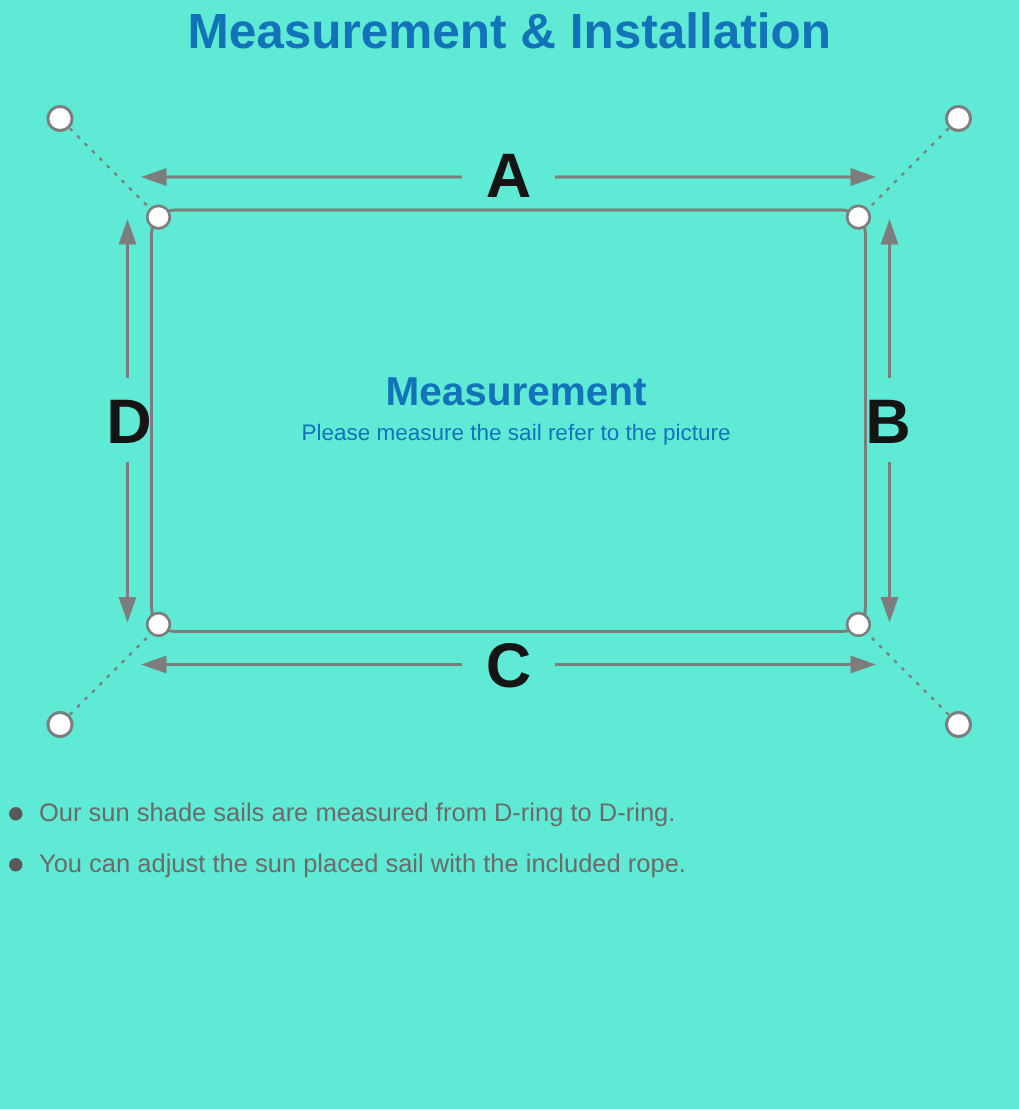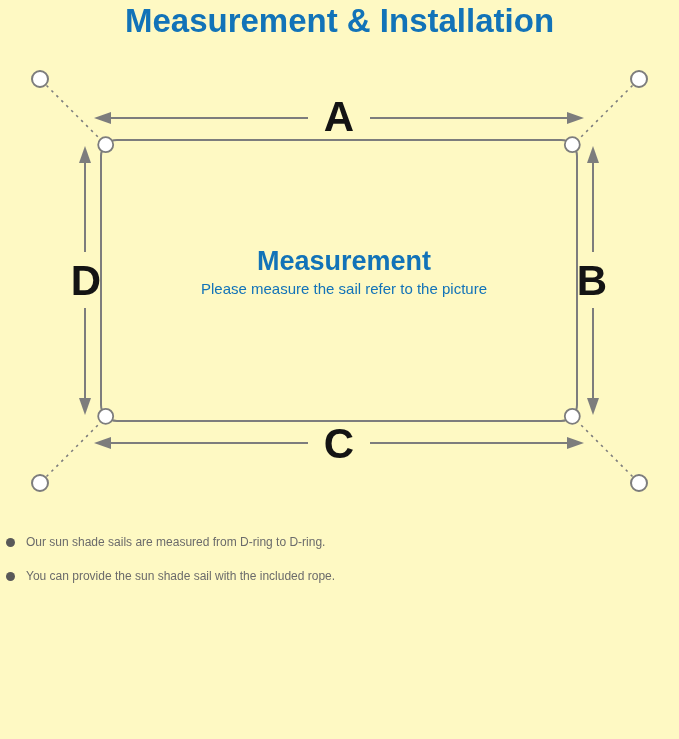--- a/index.html
+++ b/index.html
@@ -1,20 +1,20 @@
 <!DOCTYPE html>
 <html><head>
 <meta charset="utf-8">
 <style>
   html, body { margin: 0; padding: 0; background: #ffffff; }
   .page {
     position: relative;
     width: 679px;
     height: 739px;
-    background: #fef9c3;
+    background: #5eead4;
     overflow: hidden;
     font-family: "Liberation Sans", sans-serif;
   }
   .page-title {
     position: absolute;
     top: 2px; left: 0;
     width: 100%;
     text-align: center;
     font-size: 33px;
     font-weight: bold;
@@ -54,21 +54,21 @@
     position: absolute;
     top: 531px; left: 0;
     width: 679px;
     margin: 0; padding: 0;
     list-style: none;
   }
   .notes-list li {
     position: relative;
     padding: 0 6px 0 26px;
     margin: 0 0 12px 0;
-    font-size: 12px;
+    font-size: 17px;
     line-height: 22px;
     color: #6b6b6b;
   }
   .notes-list li::before {
     content: "";
     position: absolute;
     left: 6px; top: 6.5px;
     width: 9px; height: 9px;
     border-radius: 50%;
     background: #595959;
@@ -140,16 +140,16 @@
   <div class="dim-label" style="left:339px; top:117px;">A</div>
   <div class="dim-label" style="left:592px; top:281px;">B</div>
   <div class="dim-label" style="left:339px; top:444px;">C</div>
   <div class="dim-label" style="left:86px; top:281px;">D</div>
 
   <div class="center-title">Measurement</div>
   <div class="center-subtitle">Please measure the sail refer to the picture</div>
 
   <ul class="notes-list">
     <li>Our sun shade sails are measured from D-ring to D-ring.</li>
-    <li>You can provide the sun shade sail with the included rope.</li>
+    <li>You can adjust the sun placed sail with the included rope.</li>
   </ul>
 
 </div>
 
 </body></html>

